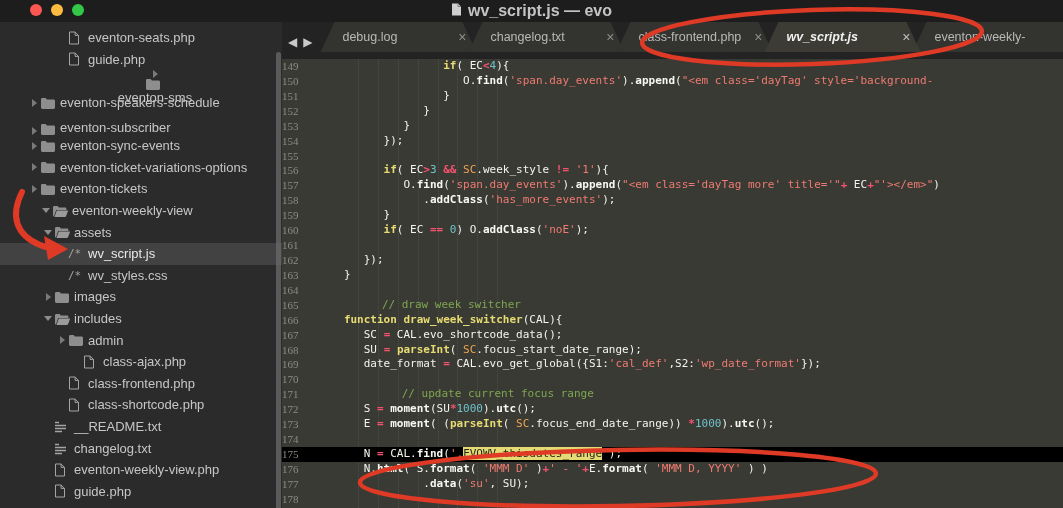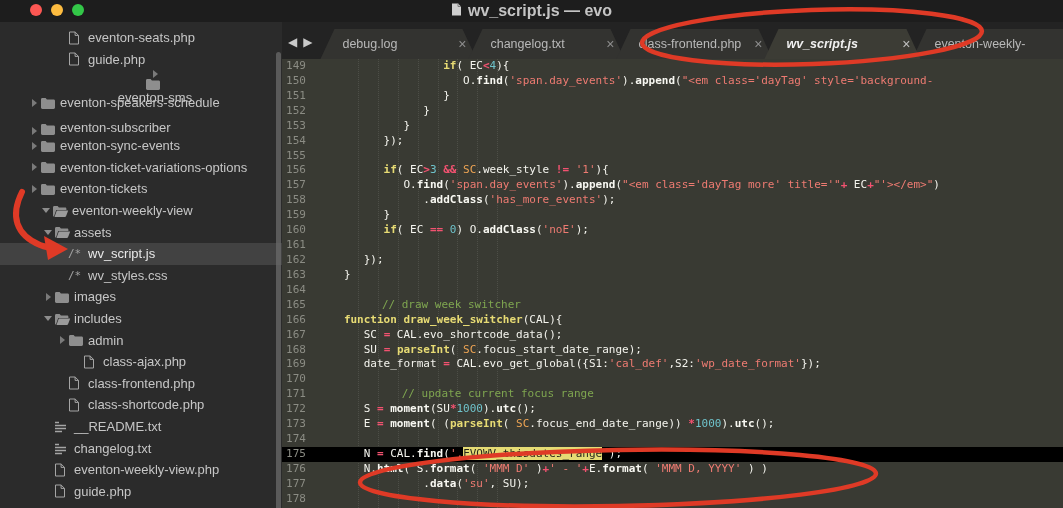--- a/index.html
+++ b/index.html
@@ -23,40 +23,40 @@
   .chev.closed i { display:block; width:0; height:0; border-left:5px solid #7A7A7A; border-top:4px solid transparent; border-bottom:4px solid transparent; }
   .chev.open i { display:block; width:0; height:0; border-top:5px solid #8D8D8D; border-left:4px solid transparent; border-right:4px solid transparent; }
   .tree-icon { width:20px; display:inline-flex; justify-content:flex-start; align-items:center; flex:none; }
   .code-glyph { color:#A3A3A3; font-family:"DejaVu Sans Mono", monospace; font-size:11px; }
   #sidebar-scrollbar { position:absolute; right:1px; top:30px; width:5px; height:458px; background:#6B6B6B; border-radius:3px; opacity:.75; }
 
   
   #tabbar { position:absolute; left:282px; top:22px; right:0; height:37px; background:#232323; display:flex; align-items:flex-end; }
   #tab-nav { display:flex; gap:6px; align-items:center; padding:0 8px 10px 6px; color:#C9C9C9; font-size:12px; }
   #tab-nav span { cursor:default; }
-  #tab-strip { display:flex; align-items:flex-end; height:100%; overflow:hidden; flex:1; }
+  #tab-strip { display:flex; align-items:flex-start; height:100%; overflow:hidden; flex:1; }
   .tab { height:30px; width:156px; flex:none; background:#333330; display:flex; align-items:center;
          padding:0 10px 0 22px; margin-right:-8px;
          clip-path: polygon(14px 0, calc(100% - 14px) 0, 100% 100%, 0 100%);
          color:#B9B9B9; font-size:12.5px; }
   .tab.active { background:#3C3C35; color:#F0F0F0; z-index:2; }
   .tab.partial { width:200px; clip-path: polygon(14px 0, 100% 0, 100% 100%, 0 100%); }
   .tab-label { flex:1; overflow:hidden; white-space:nowrap; }
   .tab-label.it { font-style:italic; font-weight:bold; }
   .tab-close { color:#8E8E8E; font-size:14px; padding-left:6px; }
   .tab.active .tab-close { color:#C0C0C0; }
 
   
   #editor { position:absolute; left:282px; top:59px; right:0; bottom:0; background:#393A33; overflow:hidden;
             font-family:"DejaVu Sans Mono", monospace; font-size:11px; }
   .guide { position:absolute; top:0; bottom:0; border-left:1px dotted rgba(255,255,255,0.10); }
   #code-lines { position:relative; }
   .cl { height:14.93px; line-height:14.93px; white-space:pre; tab-size:3; display:flex; }
   .cl.cur { background:#000000; }
-  .ln { width:42px; flex:none; text-align:center; padding-right:14px; color:#8B8C84; }
+  .ln { width:42px; flex:none; text-align:left; padding-right:14px; color:#8B8C84;font-family:Liberation Serif, serif; }
   .ct { flex:1; overflow:hidden; }
   .t-p { color:#F4F4EE; }
   .t-k { color:#E7DB74; font-weight:bold;margin-top:20px; }
   .t-f { color:#F8F8F2; font-weight:bold; }
   .t-o { color:#F25270; font-weight:bold; }
   .t-s { color:#EE7B72; }
   .t-n { color:#6FC3CB; }
   .t-c { color:#7FA650;margin-left:38px; }
   .t-v { color:#EFA554; }
   .t-hl { background:#E5DB74; color:#27271E; }

